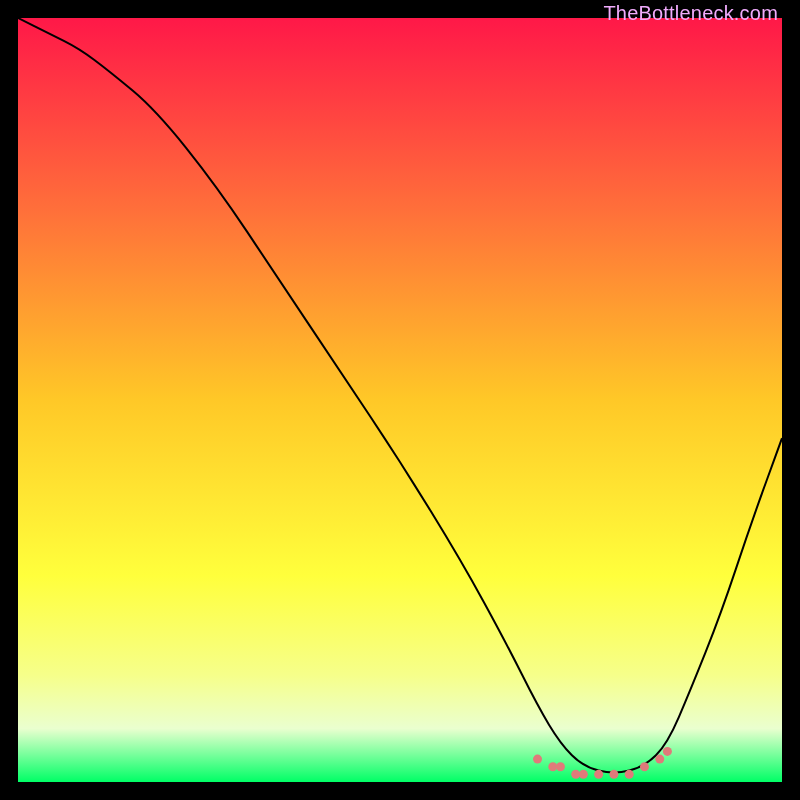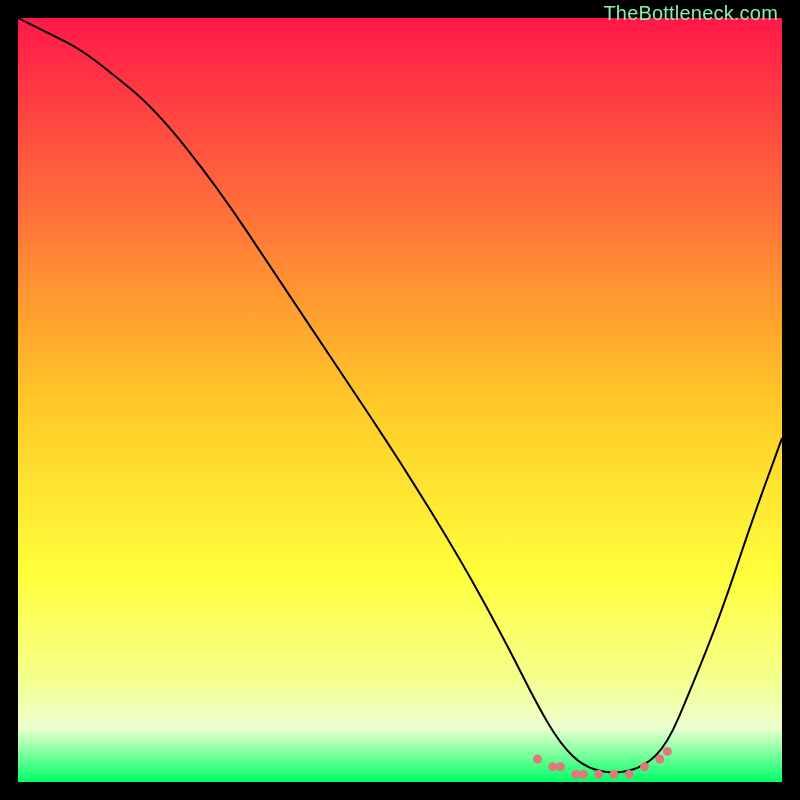--- a/index.html
+++ b/index.html
@@ -23,21 +23,21 @@
     position: absolute;
     left: 0;
     top: 0;
     width: 764px;
     height: 764px;
   }
   .watermark {
     position: absolute;
     top: 2px;
     right: 22px;
-    color: #86efac;
+    color: #f0abfc;
     font-size: 20px;
     font-weight: 500;
     letter-spacing: 0.2px;
     user-select: none;
     pointer-events: none;
   }
 </style>
 </head>
 <body>
 

